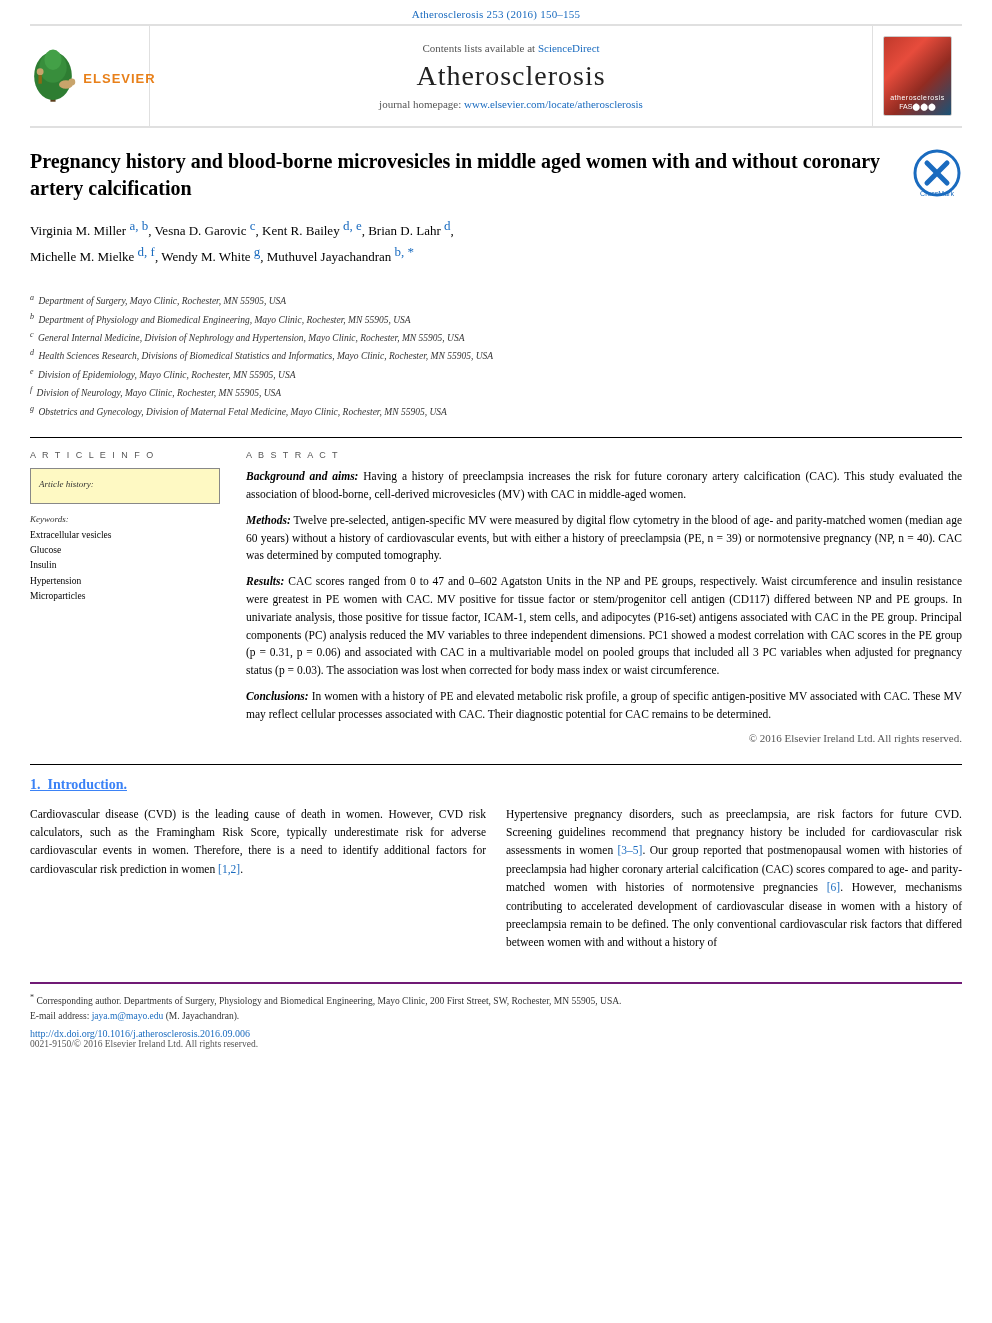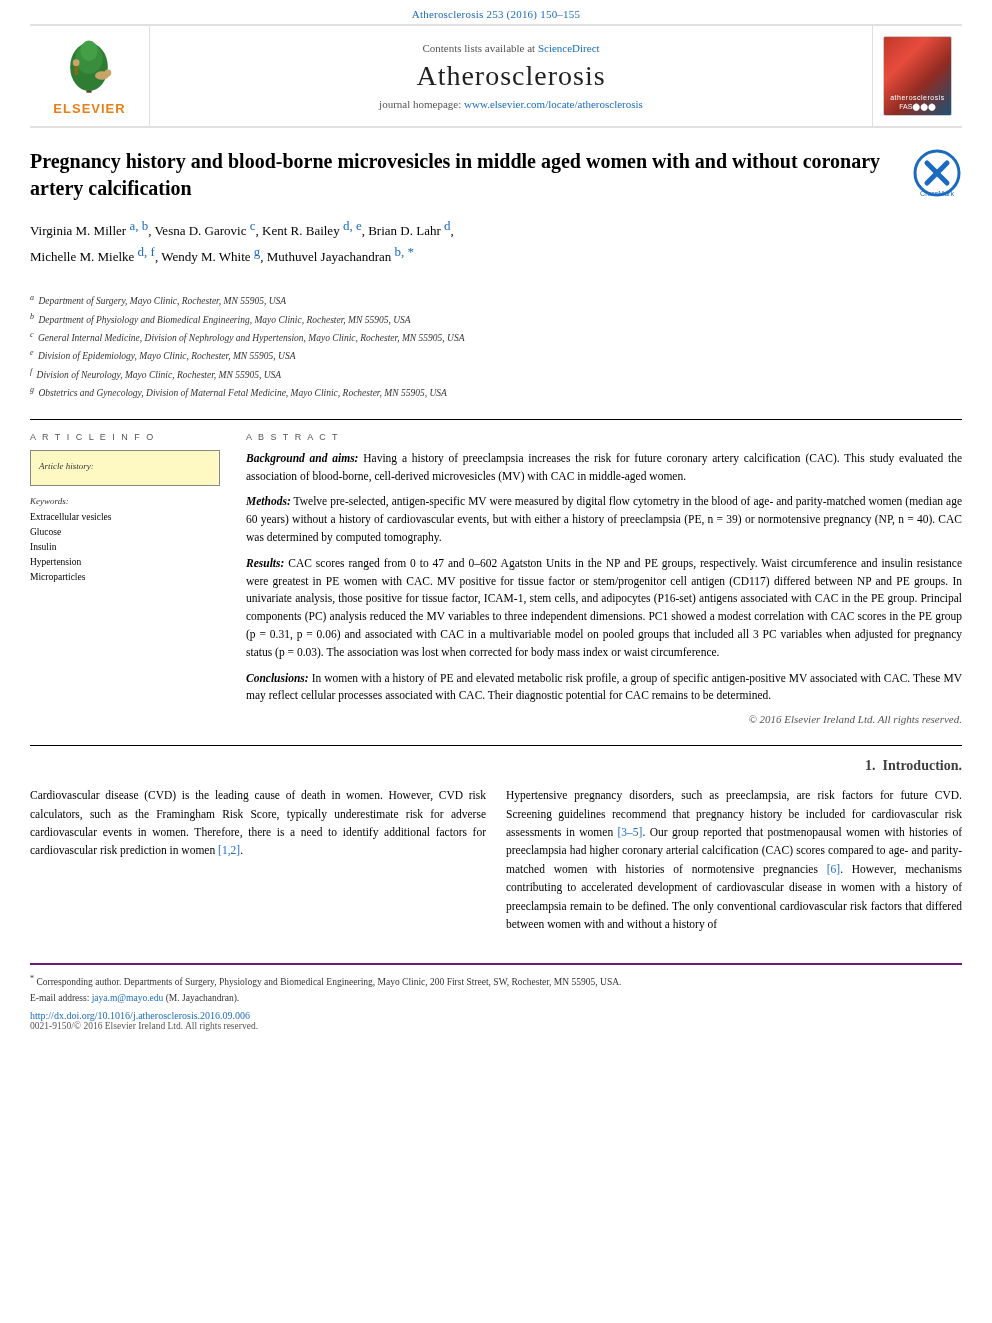--- a/index.html
+++ b/index.html
@@ -34,21 +34,21 @@
       width: 120px;
       display: flex;
       align-items: center;
       justify-content: center;
       padding: 10px;
       border-right: 1px solid #e0e0e0;
     }
 
     .elsevier-logo {
       display: flex;
-      flex-direction: column;
+      flex-direction: row;
       align-items: center;
     }
 
     .elsevier-tree {
       width: 60px;
       height: 60px;
     }
 
     .elsevier-text {
       font-size: 13px;
@@ -269,34 +269,33 @@
     .abstract-label {
       font-weight: bold;
       font-style: italic;
     }
 
     .copyright-line {
       font-size: 11px;
       color: #555;
       text-align: right;
       margin-top: 8px;
-      font-style: italic;
     }
 
     
     .intro-section {
       margin-top: 10px;
     }
 
     .section-number-title {
       font-size: 14px;
       font-weight: bold;
-      color: #404040;
+      color: #3b82f6;
       margin-bottom: 12px;
-      text-align: right;
+      text-decoration: underline;
     }
 
     
     .body-two-col {
       display: flex;
       gap: 20px;
     }
 
     .body-col {
       flex: 1;
@@ -422,20 +421,23 @@
     <div class="affil-line">
       <span><sup class="affil-sup">a</sup> Department of Surgery, Mayo Clinic, Rochester, MN 55905, USA</span>
     </div>
     <div class="affil-line">
       <span><sup class="affil-sup">b</sup> Department of Physiology and Biomedical Engineering, Mayo Clinic, Rochester, MN 55905, USA</span>
     </div>
     <div class="affil-line">
       <span><sup class="affil-sup">c</sup> General Internal Medicine, Division of Nephrology and Hypertension, Mayo Clinic, Rochester, MN 55905, USA</span>
     </div>
     <div class="affil-line">
+      <span><sup class="affil-sup">d</sup> Health Sciences Research, Divisions of Biomedical Statistics and Informatics, Mayo Clinic, Rochester, MN 55905, USA</span>
+    </div>
+    <div class="affil-line">
       <span><sup class="affil-sup">e</sup> Division of Epidemiology, Mayo Clinic, Rochester, MN 55905, USA</span>
     </div>
     <div class="affil-line">
       <span><sup class="affil-sup">f</sup> Division of Neurology, Mayo Clinic, Rochester, MN 55905, USA</span>
     </div>
     <div class="affil-line">
       <span><sup class="affil-sup">g</sup> Obstetrics and Gynecology, Division of Maternal Fetal Medicine, Mayo Clinic, Rochester, MN 55905, USA</span>
     </div>
   </div>
 

